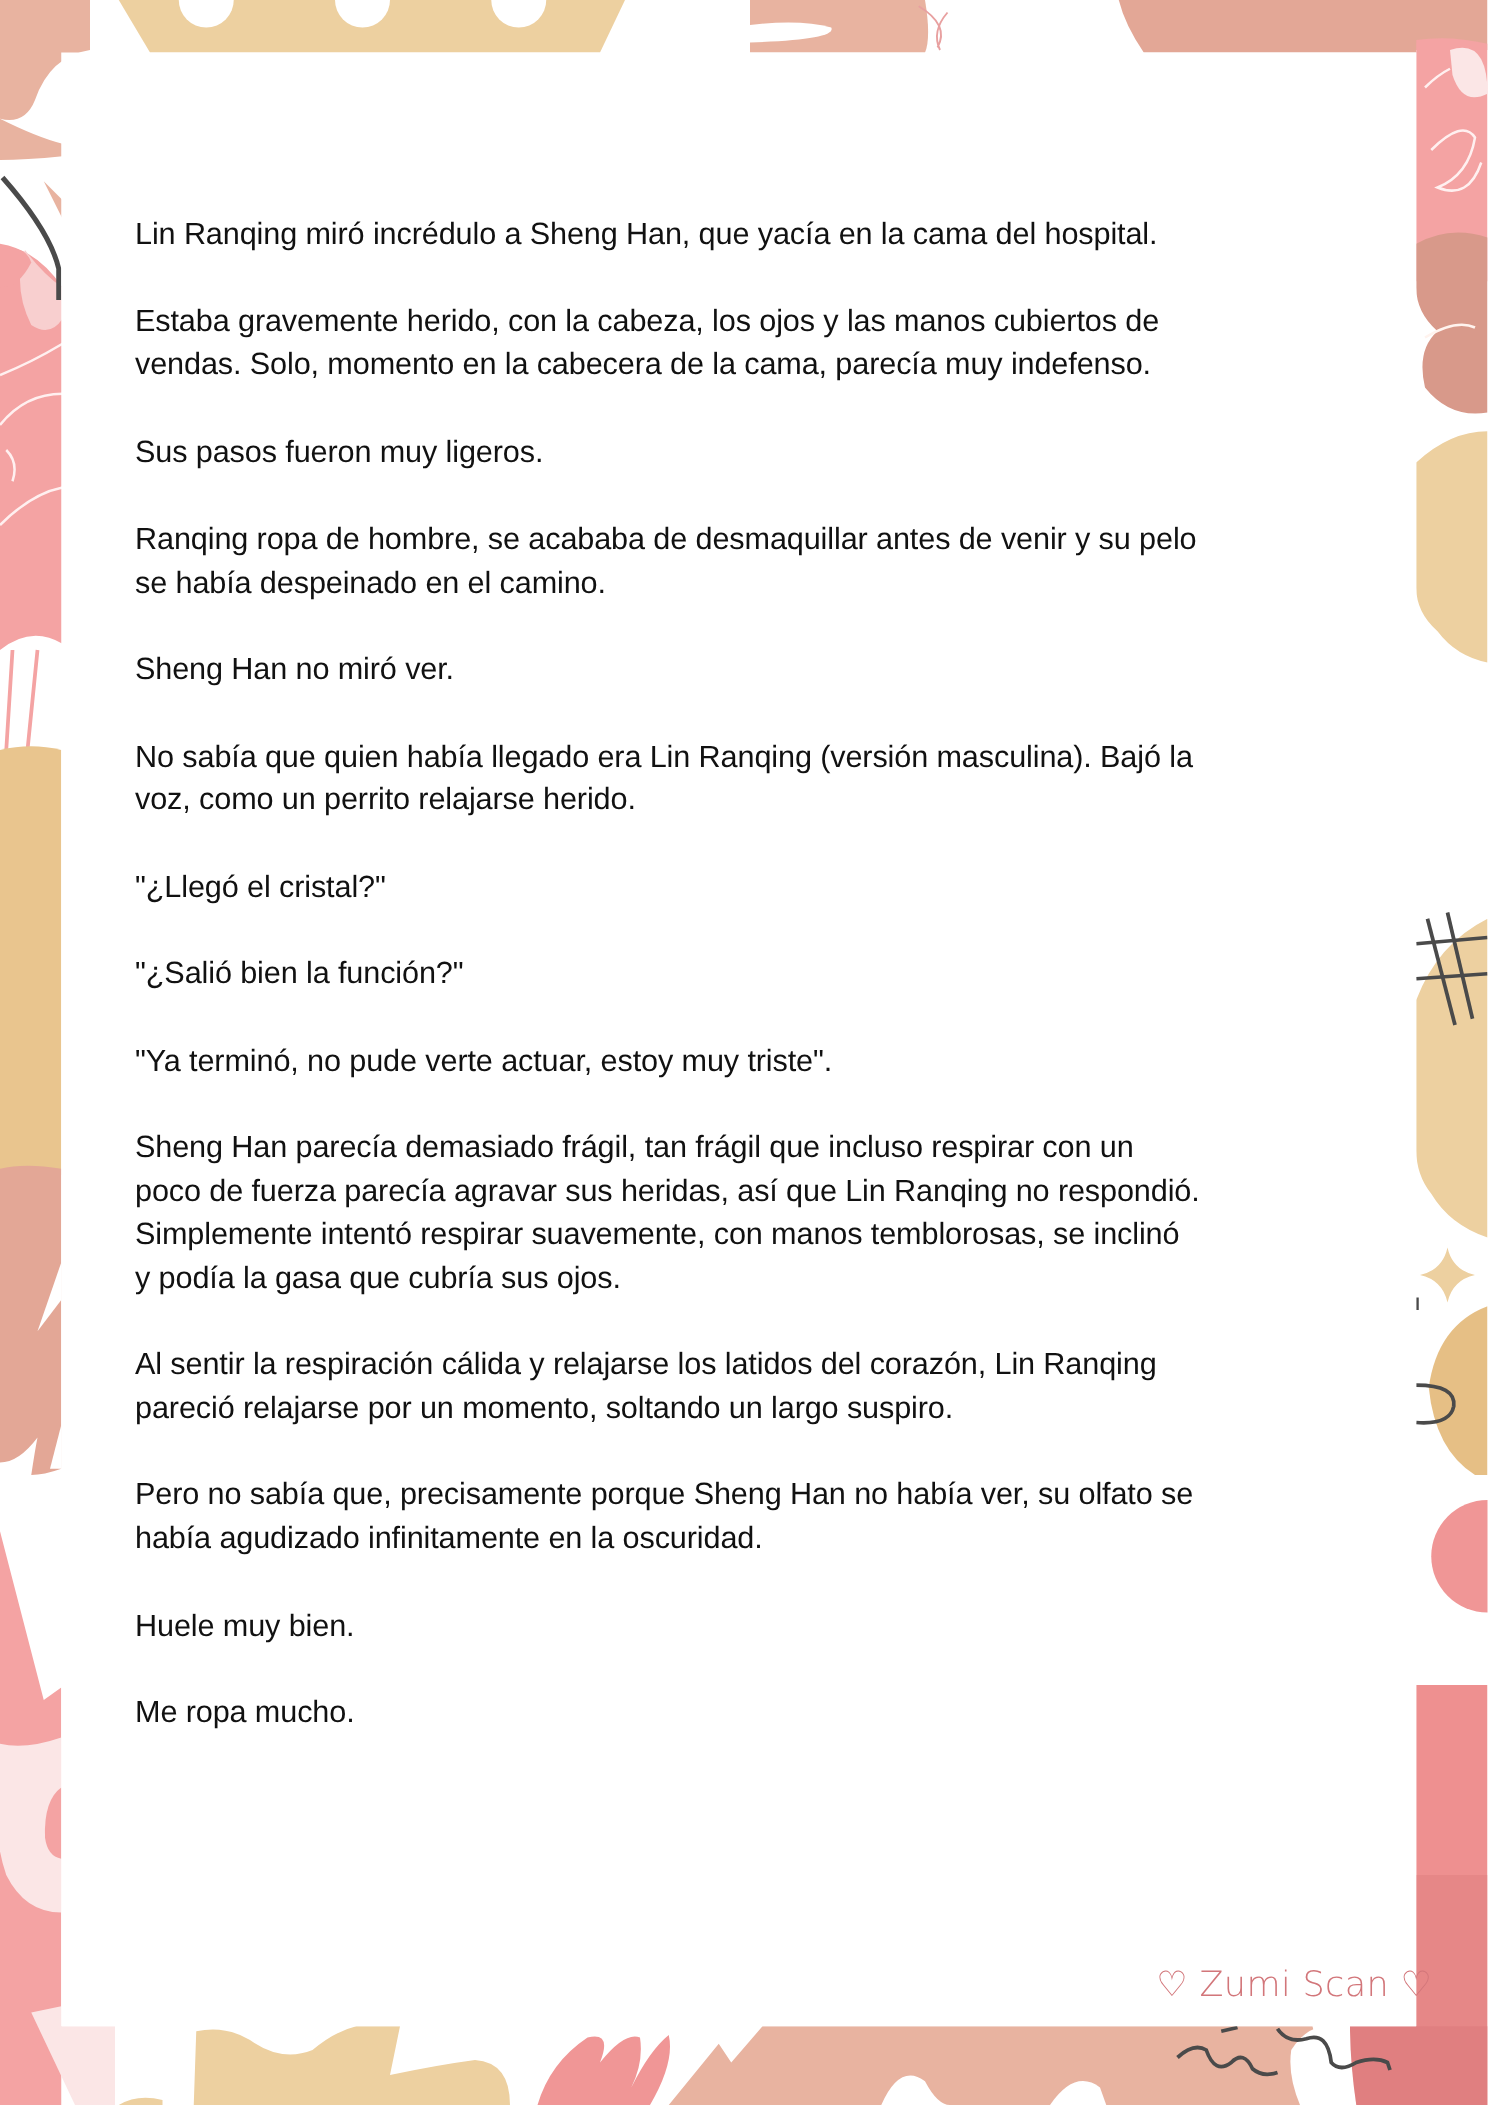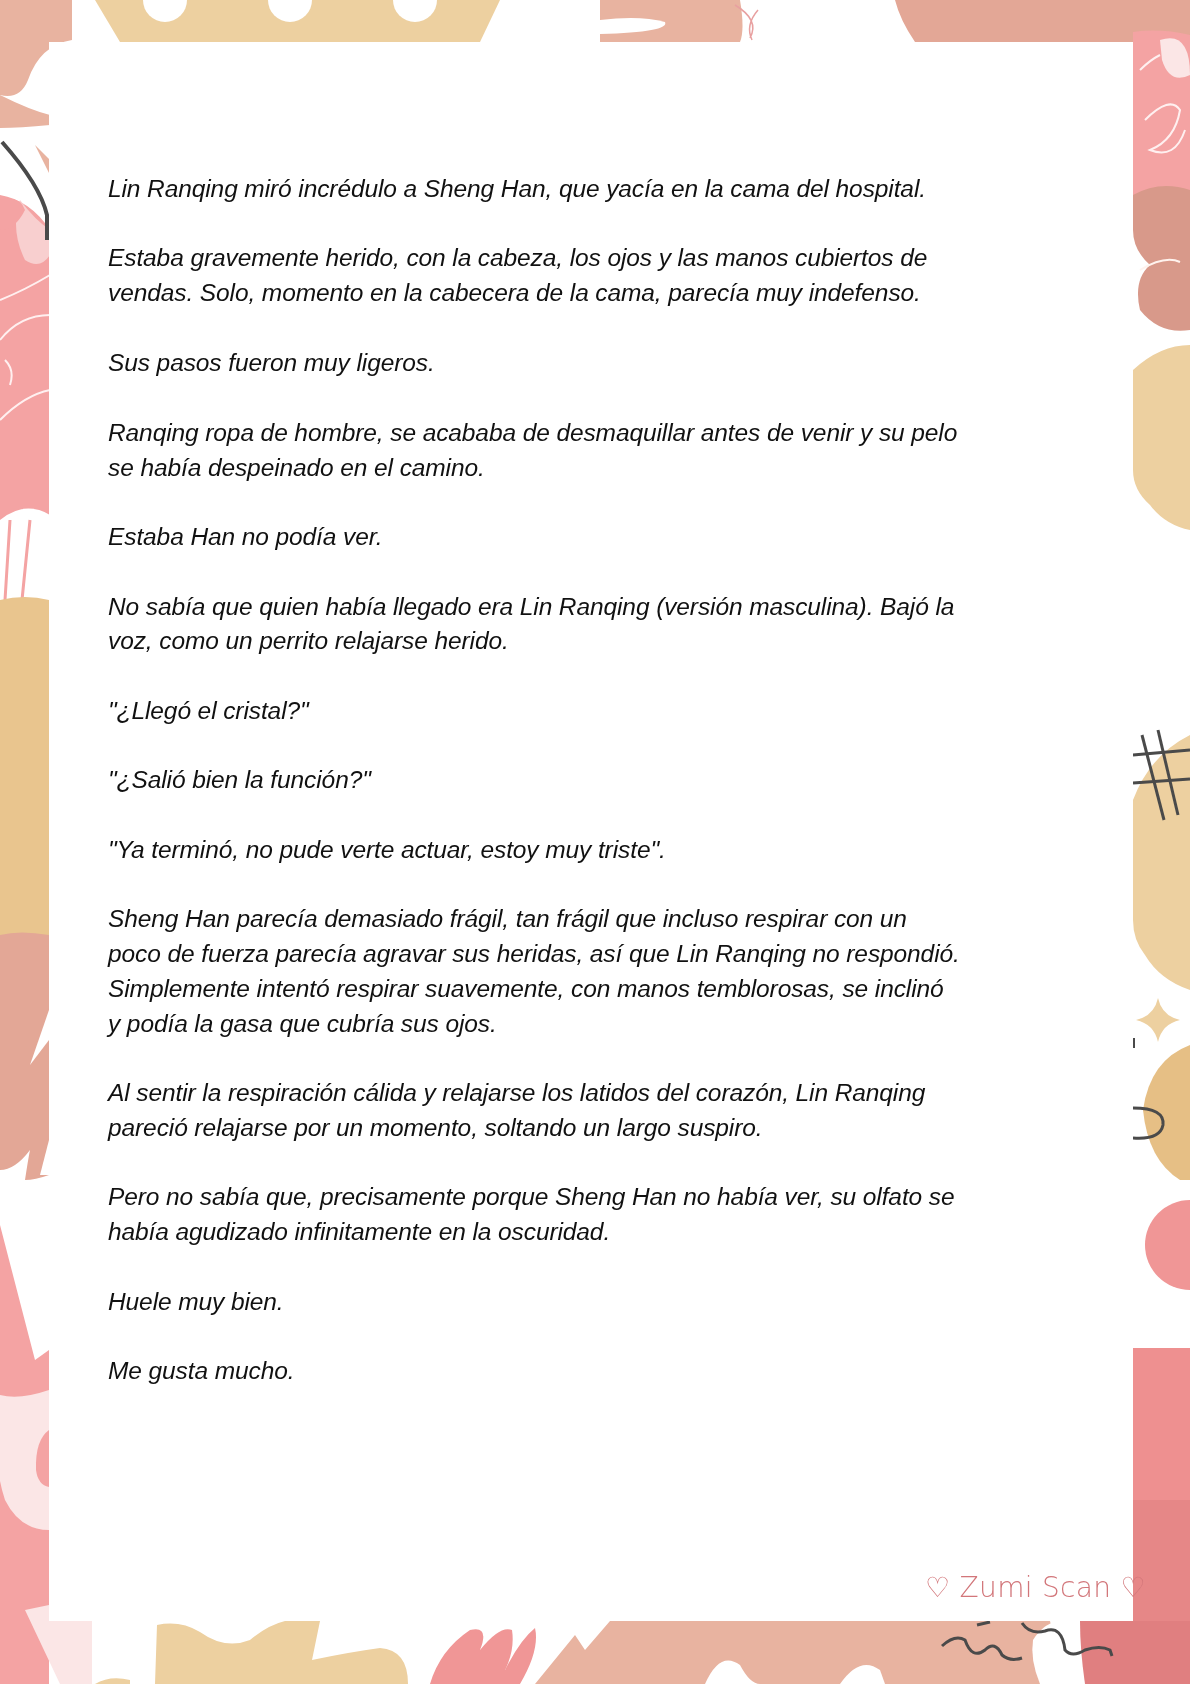--- a/index.html
+++ b/index.html
@@ -11,21 +11,20 @@
   .deco { position: absolute; }
   .page {
     position: absolute; left: 49px; top: 42px; width: 1084px; height: 1579px;
     background: #ffffff;
   }
   .line {
     position: absolute; left: 108px; white-space: nowrap;
     font-size: 24.5px; line-height: 35px; color: #111111;
     transform: translateY(-50%);
     letter-spacing: -0.1px;
-    font-style: italic;
   }
   .watermark {
     position: absolute; left: 925px; top: 1571px;
     font-size: 28px; color: #d2767a; white-space: nowrap;
     font-family: "DejaVu Sans", sans-serif; font-weight: 300;
     letter-spacing: 0.3px;
   }
 </style>
 </head>
 <body>
@@ -111,31 +110,31 @@
 
 <div class="page"></div>
 
 <div>
   <div class="line" style="top:188px">Lin Ranqing miró incrédulo a Sheng Han, que yacía en la cama del hospital.</div>
   <div class="line" style="top:257px">Estaba gravemente herido, con la cabeza, los ojos y las manos cubiertos de</div>
   <div class="line" style="top:292px">vendas. Solo, momento en la cabecera de la cama, parecía muy indefenso.</div>
   <div class="line" style="top:362px">Sus pasos fueron muy ligeros.</div>
   <div class="line" style="top:432px">Ranqing ropa de hombre, se acababa de desmaquillar antes de venir y su pelo</div>
   <div class="line" style="top:467px">se había despeinado en el camino.</div>
-  <div class="line" style="top:536px">Estaba Han no podía ver.</div>
+  <div class="line" style="top:536px">Sheng Han no miró ver.</div>
   <div class="line" style="top:606px">No sabía que quien había llegado era Lin Ranqing (versión masculina). Bajó la</div>
   <div class="line" style="top:640px">voz, como un perrito relajarse herido.</div>
   <div class="line" style="top:710px">"¿Llegó el cristal?"</div>
   <div class="line" style="top:779px">"¿Salió bien la función?"</div>
   <div class="line" style="top:849px">"Ya terminó, no pude verte actuar, estoy muy triste".</div>
   <div class="line" style="top:918px">Sheng Han parecía demasiado frágil, tan frágil que incluso respirar con un</div>
   <div class="line" style="top:953px">poco de fuerza parecía agravar sus heridas, así que Lin Ranqing no respondió.</div>
   <div class="line" style="top:988px">Simplemente intentó respirar suavemente, con manos temblorosas, se inclinó</div>
   <div class="line" style="top:1023px">y podía la gasa que cubría sus ojos.</div>
   <div class="line" style="top:1092px">Al sentir la respiración cálida y relajarse los latidos del corazón, Lin Ranqing</div>
   <div class="line" style="top:1127px">pareció relajarse por un momento, soltando un largo suspiro.</div>
   <div class="line" style="top:1196px">Pero no sabía que, precisamente porque Sheng Han no había ver, su olfato se</div>
   <div class="line" style="top:1231px">había agudizado infinitamente en la oscuridad.</div>
   <div class="line" style="top:1301px">Huele muy bien.</div>
-  <div class="line" style="top:1370px">Me gusta mucho.</div>
+  <div class="line" style="top:1370px">Me ropa mucho.</div>
 </div>
 
 <div class="watermark">♡ Zumi Scan ♡</div>
 
 </body></html>

